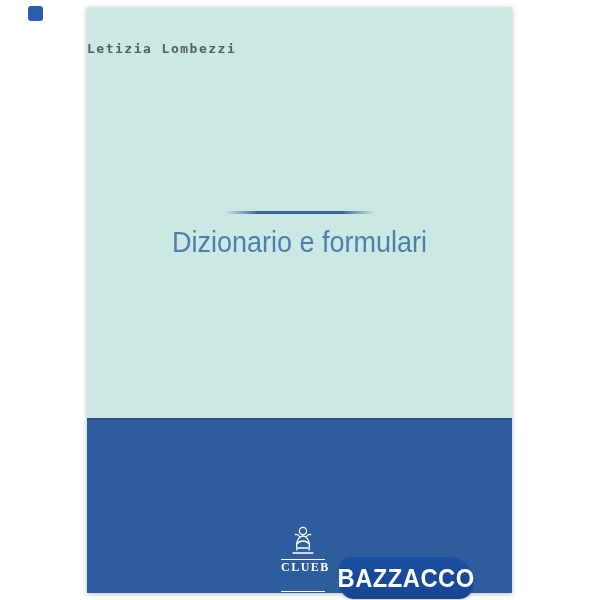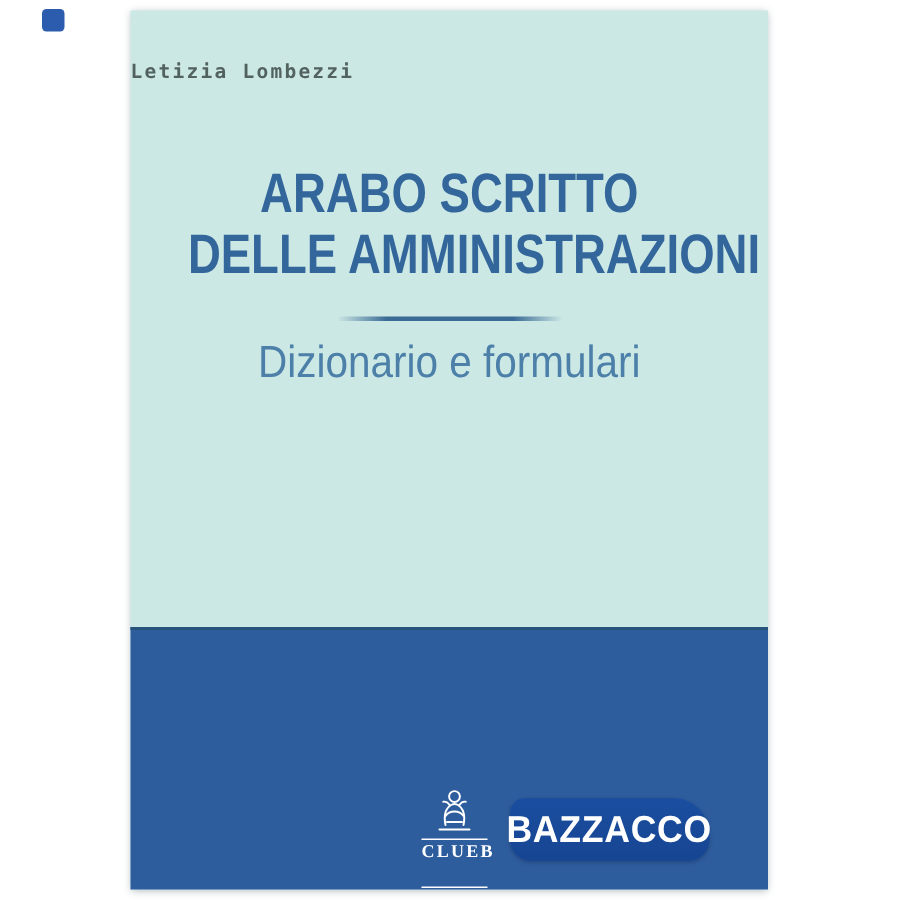--- a/index.html
+++ b/index.html
@@ -45,44 +45,40 @@
     position:absolute;left:194px;top:104px;width:44px;text-align:center;color:#ffffff;
   }
   .publisher svg{display:block;margin:0 auto;}
   .pubname{
     font-family:"Liberation Serif", serif;
     font-size:12px;font-weight:bold;letter-spacing:1.5px;color:#ffffff;
     border-top:1.5px solid #ffffff;border-bottom:1.5px solid #ffffff;
     padding:0 0 17px 0;margin-top:1px;line-height:14px;
   }
   .badge{
-    position:absolute;left:253px;top:112px;width:133px;height:42px;
+    position:absolute;left:253px;top:137px;width:133px;height:42px;
     background:linear-gradient(180deg,#1b4ea0 0%, #164592 100%);
     border-radius:10px 24px 14px 14px;
     display:flex;align-items:center;justify-content:center;
     box-shadow:0 1px 3px rgba(0,0,30,0.25);
   }
   .badge span{
     color:#ffffff;font-weight:bold;font-size:25px;letter-spacing:0.5px;
     transform:scaleX(0.95);white-space:nowrap;
   }
 </style>
 </head>
 <body>
 
 <div class="corner-square"></div>
 
 <div class="cover">
 
   <div class="author">Letizia Lombezzi</div>
 
-  <div class="title">
-    <div class="tline">ARABO SCRITTO</div>
-    <div class="tline">DELLE AMMINISTRAZIONI</div>
-  </div>
 
   <div class="divider"></div>
 
   <div class="subtitle">Dizionario e formulari</div>
 
   <div class="band">
 
     <div class="publisher">
       <svg width="36" height="34" viewBox="0 0 36 34" fill="none" stroke="#ffffff" stroke-width="1.3" stroke-linecap="round">
         <circle cx="18" cy="7" r="3.6"></circle>

